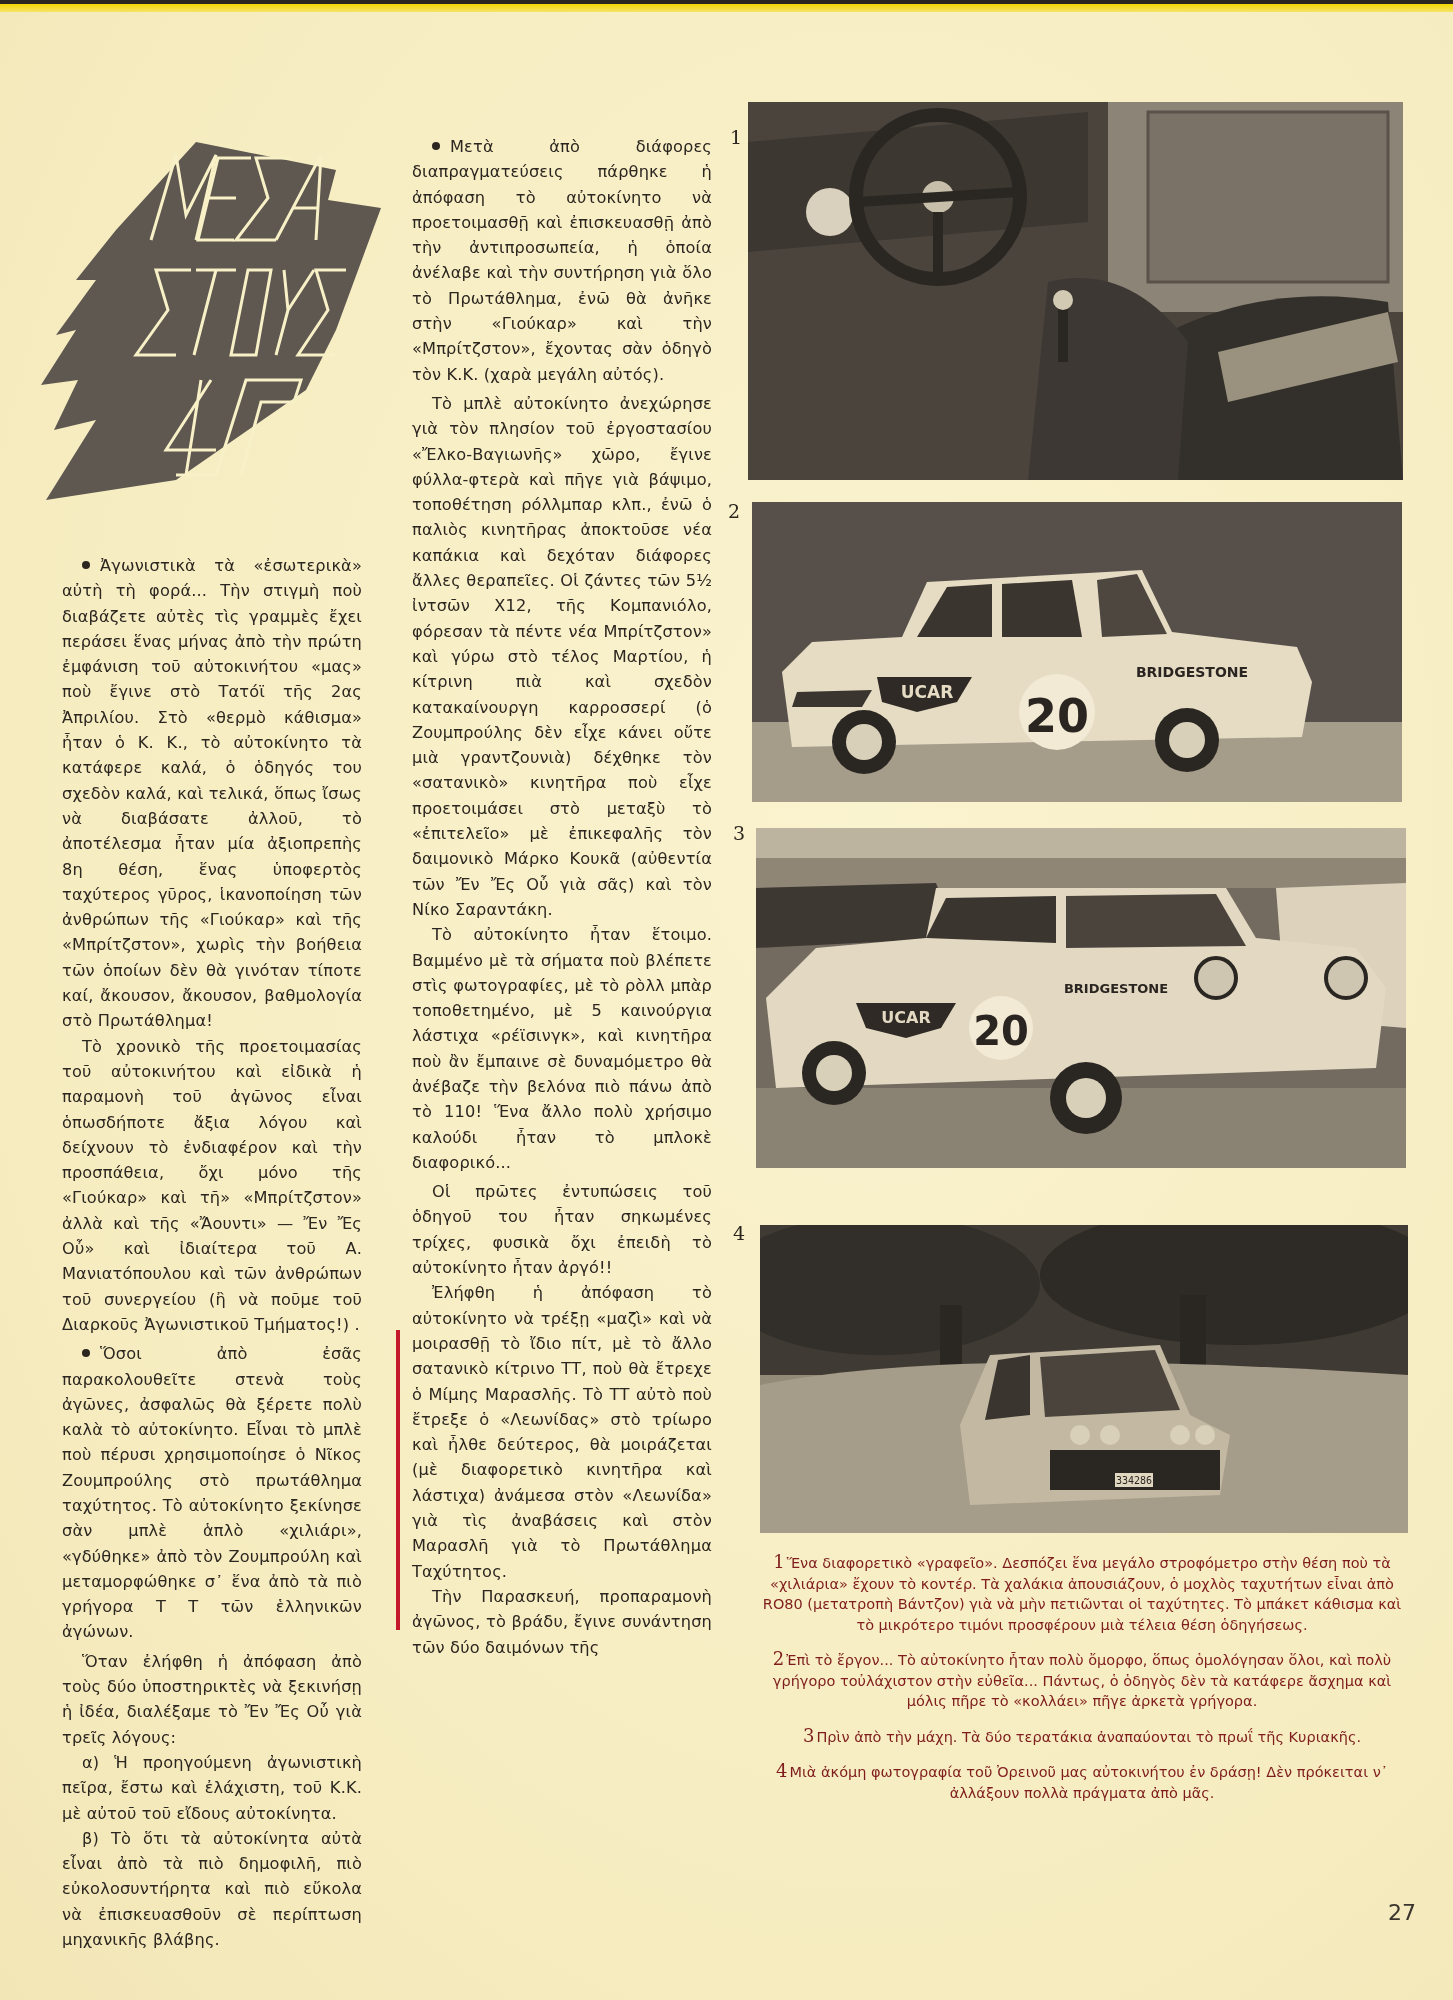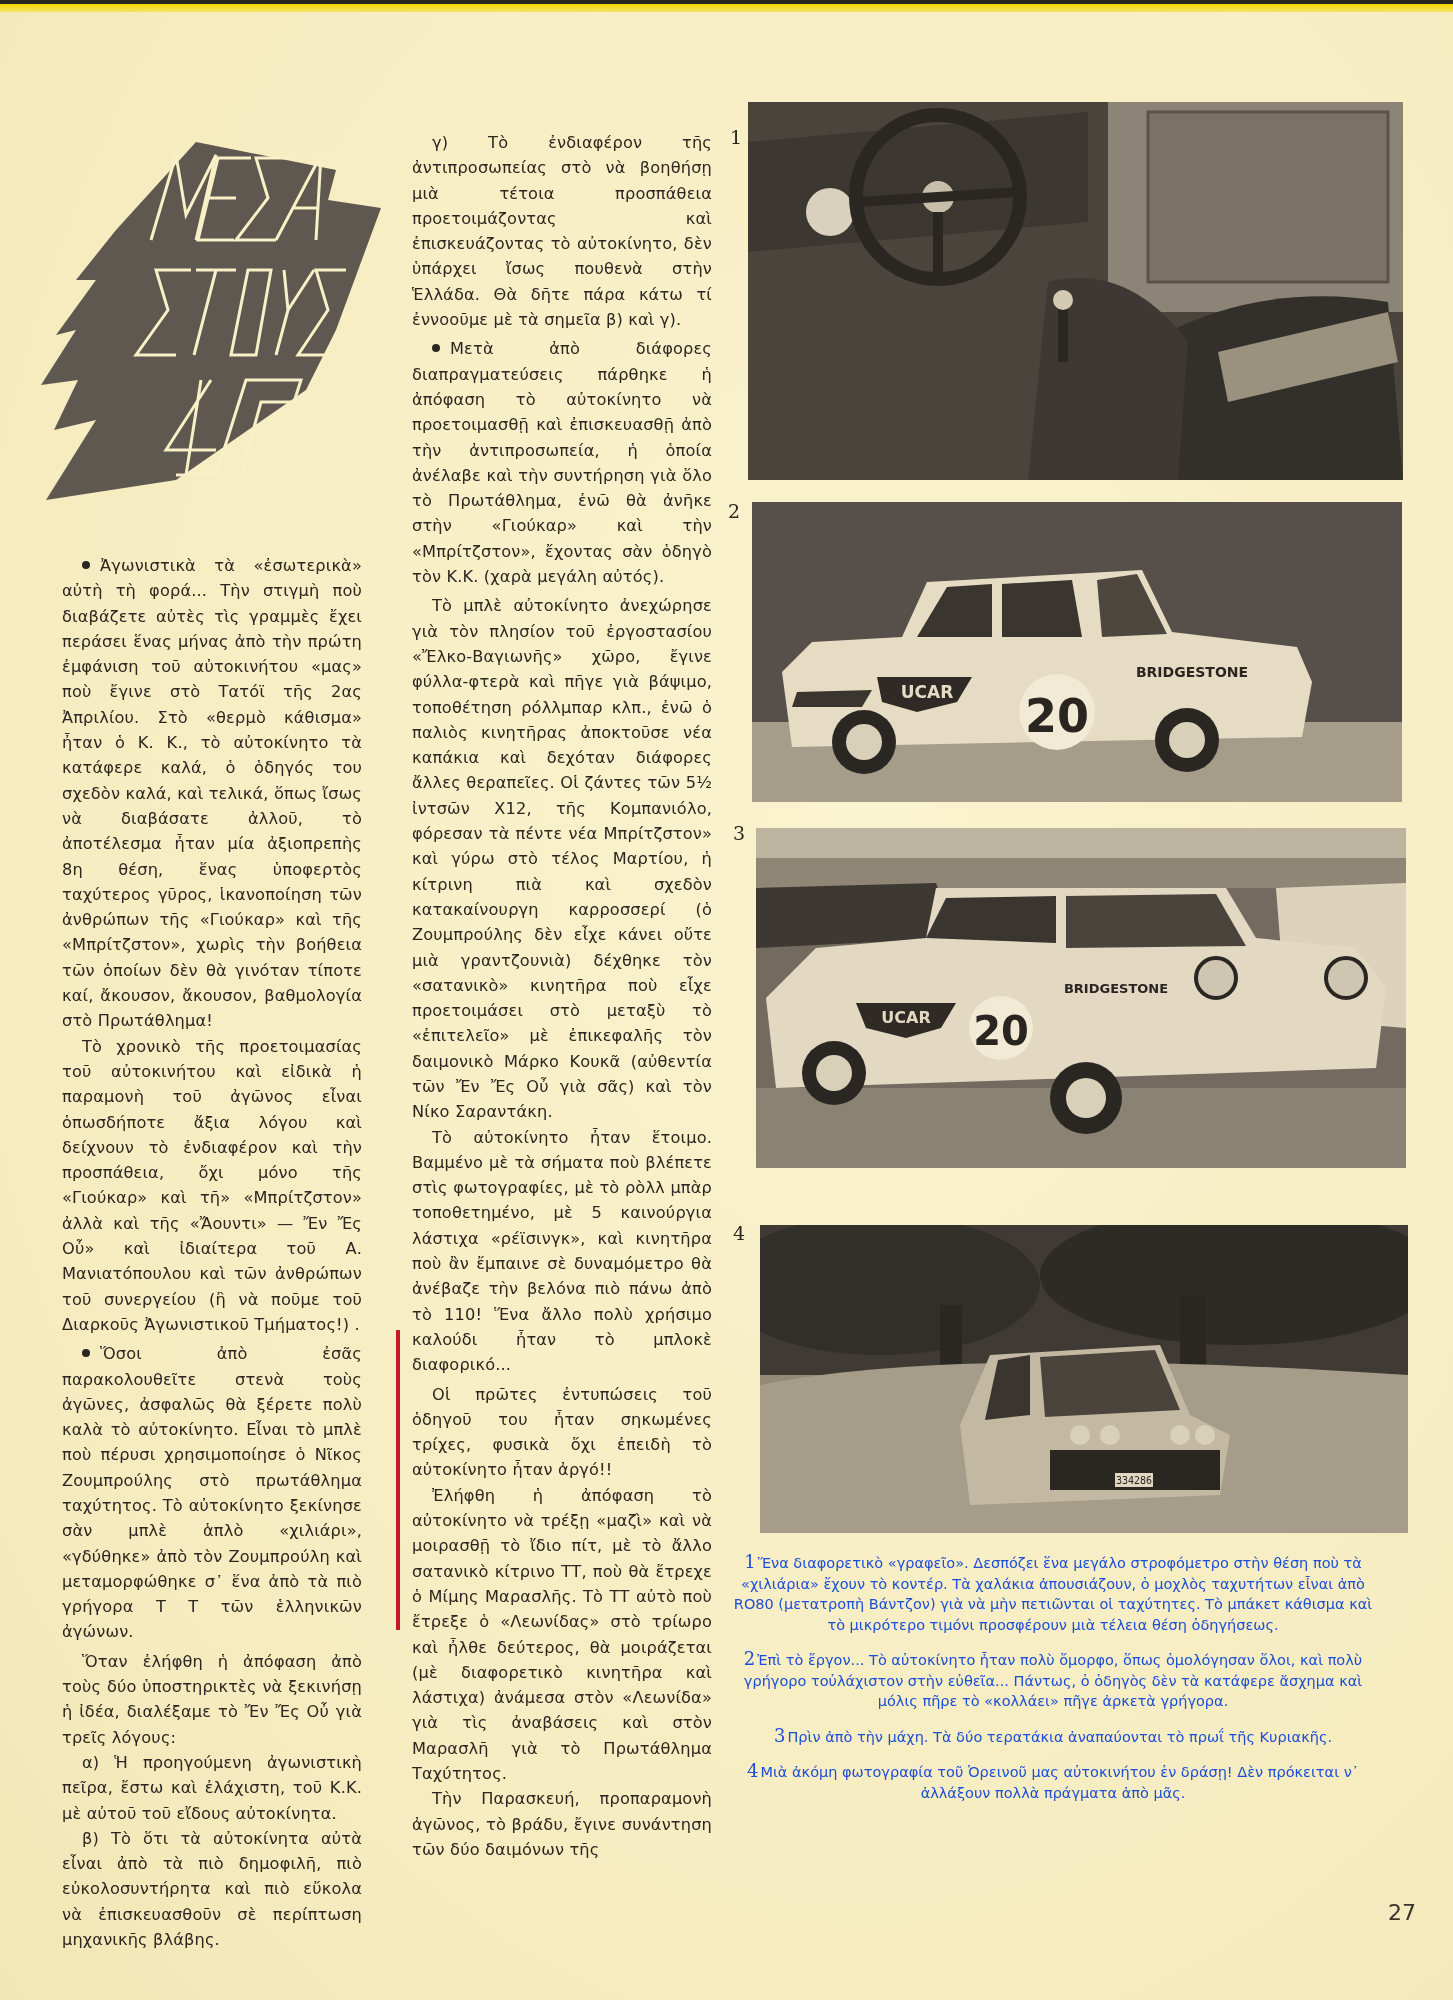--- a/index.html
+++ b/index.html
@@ -21,21 +21,21 @@
   .col-2 { left: 412px; top: 130px; width: 300px; }
   .bullet { display: inline-block; width: 8px; height: 8px; border-radius: 50%; background: #2c2620; margin-right: 10px; vertical-align: 2px; }
 
   .red-rule { position: absolute; left: 396px; width: 4px; background: #c3192b; }
   .red-rule-1 { top: 1330px; height: 300px; }
 
   .photo-num { position: absolute; font-family: "DejaVu Serif", serif; font-size: 19px; color: #2c2620; }
   .photo { position: absolute; overflow: hidden; background: #6e655a; }
   .photo svg { display: block; width: 100%; height: 100%; }
 
-  .captions { position: absolute; left: 723px; top: 1552px; width: 660px; font-size: 14.5px; line-height: 20.5px; color: #1d4ed8; }
+  .captions { position: absolute; left: 752px; top: 1552px; width: 660px; font-size: 14.5px; line-height: 20.5px; color: #7f1d1d; }
   .caption { text-align: center; margin-bottom: 14px; }
   .caption .num { font-family: "DejaVu Serif", serif; font-size: 18px; margin-right: 2px; }
 
   .footer-left { position: absolute; left: 80px; top: 1999px; font-family: "DejaVu Serif", serif; font-style: italic; font-size: 13px; color: #4a4238; }
   .footer-right { position: absolute; left: 1388px; top: 1900px; font-size: 22px; color: #3a342d; }
 </style>
 </head>
 <body>
 
 <div class="top-strip"></div>
@@ -74,21 +74,20 @@
   <p><span>Τὸ χρονικὸ τῆς προετοιμασίας τοῦ αὐτοκινήτου καὶ εἰδικὰ ἡ παραμονὴ τοῦ ἀγῶνος εἶναι ὁπωσδήποτε ἄξια λόγου καὶ δείχνουν τὸ ἐνδιαφέρον καὶ τὴν προσπάθεια, ὄχι μόνο τῆς «Γιούκαρ» καὶ τῆ» «Μπρίτζστον» ἀλλὰ καὶ τῆς «Ἄουντι» — Ἔν Ἔς Οὖ» καὶ ἰδιαίτερα τοῦ Α. Μανιατόπουλου καὶ τῶν ἀνθρώπων τοῦ συνεργείου (ἢ νὰ ποῦμε τοῦ Διαρκοῦς Ἀγωνιστικοῦ Τμήματος!) .</span></p>
   <p class="gap"><span class="bullet"></span><span>Ὅσοι ἀπὸ ἐσᾶς παρακολουθεῖτε στενὰ τοὺς ἀγῶνες, ἀσφαλῶς θὰ ξέρετε πολὺ καλὰ τὸ αὐτοκίνητο. Εἶναι τὸ μπλὲ ποὺ πέρυσι χρησιμοποίησε ὁ Νῖκος Ζουμπρούλης στὸ πρωτάθλημα ταχύτητος. Τὸ αὐτοκίνητο ξεκίνησε σὰν μπλὲ ἁπλὸ «χιλιάρι», «γδύθηκε» ἀπὸ τὸν Ζουμπρούλη καὶ μεταμορφώθηκε σ᾽ ἕνα ἀπὸ τὰ πιὸ γρήγορα Τ Τ τῶν ἑλληνικῶν ἀγώνων.</span></p>
   <p class="gap"><span>Ὅταν ἐλήφθη ἡ ἀπόφαση ἀπὸ τοὺς δύο ὑποστηρικτὲς νὰ ξεκινήσῃ ἡ ἰδέα, διαλέξαμε τὸ Ἔν Ἔς Οὖ γιὰ τρεῖς λόγους:</span></p>
   <p><span>α) Ἡ προηγούμενη ἀγωνιστικὴ πεῖρα, ἔστω καὶ ἐλάχιστη, τοῦ Κ.Κ. μὲ αὐτοῦ τοῦ εἴδους αὐτοκίνητα.</span></p>
   <p><span>β) Τὸ ὅτι τὰ αὐτοκίνητα αὐτὰ εἶναι ἀπὸ τὰ πιὸ δημοφιλῆ, πιὸ εὐκολοσυντήρητα καὶ πιὸ εὔκολα νὰ ἐπισκευασθοῦν σὲ περίπτωση μηχανικῆς βλάβης.</span></p>
 </div>
 
 <div class="red-rule red-rule-1"></div>
 
 <div class="col col-2">
-  <p><span>γ) Τὸ ἐνδιαφέρον τῆς ἀντιπροσωπείας στὸ νὰ βοηθήσῃ μιὰ τέτοια προσπάθεια προετοιμάζοντας καὶ ἐπισκευάζοντας τὸ αὐτοκίνητο, δὲν ὑπάρχει ἴσως πουθενὰ στὴν Ἑλλάδα. Θὰ δῆτε πάρα κάτω τί ἐννοοῦμε μὲ τὰ σημεῖα β) καὶ γ).</span></p>
   <p class="gap"><span class="bullet"></span><span>Μετὰ ἀπὸ διάφορες διαπραγματεύσεις πάρθηκε ἡ ἀπόφαση τὸ αὐτοκίνητο νὰ προετοιμασθῇ καὶ ἐπισκευασθῇ ἀπὸ τὴν ἀντιπροσωπεία, ἡ ὁποία ἀνέλαβε καὶ τὴν συντήρηση γιὰ ὅλο τὸ Πρωτάθλημα, ἐνῶ θὰ ἀνῆκε στὴν «Γιούκαρ» καὶ τὴν «Μπρίτζστον», ἔχοντας σὰν ὁδηγὸ τὸν Κ.Κ. (χαρὰ μεγάλη αὐτός).</span></p>
   <p class="gap"><span>Τὸ μπλὲ αὐτοκίνητο ἀνεχώρησε γιὰ τὸν πλησίον τοῦ ἐργοστασίου «Ἔλκο-Βαγιωνῆς» χῶρο, ἔγινε φύλλα-φτερὰ καὶ πῆγε γιὰ βάψιμο, τοποθέτηση ρόλλμπαρ κλπ., ἐνῶ ὁ παλιὸς κινητῆρας ἀποκτοῦσε νέα καπάκια καὶ δεχόταν διάφορες ἄλλες θεραπεῖες. Οἱ ζάντες τῶν 5½ ἰντσῶν Χ12, τῆς Κομπανιόλο, φόρεσαν τὰ πέντε νέα Μπρίτζστον» καὶ γύρω στὸ τέλος Μαρτίου, ἡ κίτρινη πιὰ καὶ σχεδὸν κατακαίνουργη καρροσσερί (ὁ Ζουμπρούλης δὲν εἶχε κάνει οὔτε μιὰ γραντζουνιὰ) δέχθηκε τὸν «σατανικὸ» κινητῆρα ποὺ εἶχε προετοιμάσει στὸ μεταξὺ τὸ «ἐπιτελεῖο» μὲ ἐπικεφαλῆς τὸν δαιμονικὸ Μάρκο Κουκᾶ (αὐθεντία τῶν Ἔν Ἔς Οὖ γιὰ σᾶς) καὶ τὸν Νίκο Σαραντάκη.</span></p>
   <p><span>Τὸ αὐτοκίνητο ἦταν ἕτοιμο. Βαμμένο μὲ τὰ σήματα ποὺ βλέπετε στὶς φωτογραφίες, μὲ τὸ ρὸλλ μπὰρ τοποθετημένο, μὲ 5 καινούργια λάστιχα «ρέϊσινγκ», καὶ κινητῆρα ποὺ ἂν ἔμπαινε σὲ δυναμόμετρο θὰ ἀνέβαζε τὴν βελόνα πιὸ πάνω ἀπὸ τὸ 110! Ἕνα ἄλλο πολὺ χρήσιμο καλούδι ἦταν τὸ μπλοκὲ διαφορικό...</span></p>
   <p class="gap"><span>Οἱ πρῶτες ἐντυπώσεις τοῦ ὁδηγοῦ του ἦταν σηκωμένες τρίχες, φυσικὰ ὄχι ἐπειδὴ τὸ αὐτοκίνητο ἦταν ἀργό!!</span></p>
   <p><span>Ἐλήφθη ἡ ἀπόφαση τὸ αὐτοκίνητο νὰ τρέξῃ «μαζὶ» καὶ νὰ μοιρασθῇ τὸ ἴδιο πίτ, μὲ τὸ ἄλλο σατανικὸ κίτρινο ΤΤ, ποὺ θὰ ἔτρεχε ὁ Μίμης Μαρασλῆς. Τὸ ΤΤ αὐτὸ ποὺ ἔτρεξε ὁ «Λεωνίδας» στὸ τρίωρο καὶ ἦλθε δεύτερος, θὰ μοιράζεται (μὲ διαφορετικὸ κινητῆρα καὶ λάστιχα) ἀνάμεσα στὸν «Λεωνίδα» γιὰ τὶς ἀναβάσεις καὶ στὸν Μαρασλῆ γιὰ τὸ Πρωτάθλημα Ταχύτητος.</span></p>
   <p><span>Τὴν Παρασκευή, προπαραμονὴ ἀγῶνος, τὸ βράδυ, ἔγινε συνάντηση τῶν δύο δαιμόνων τῆς</span></p>
 </div>
 
 <div class="photo-num" style="left:730px;top:126px;">1</div>
 <div class="photo-num" style="left:728px;top:500px;">2</div>

